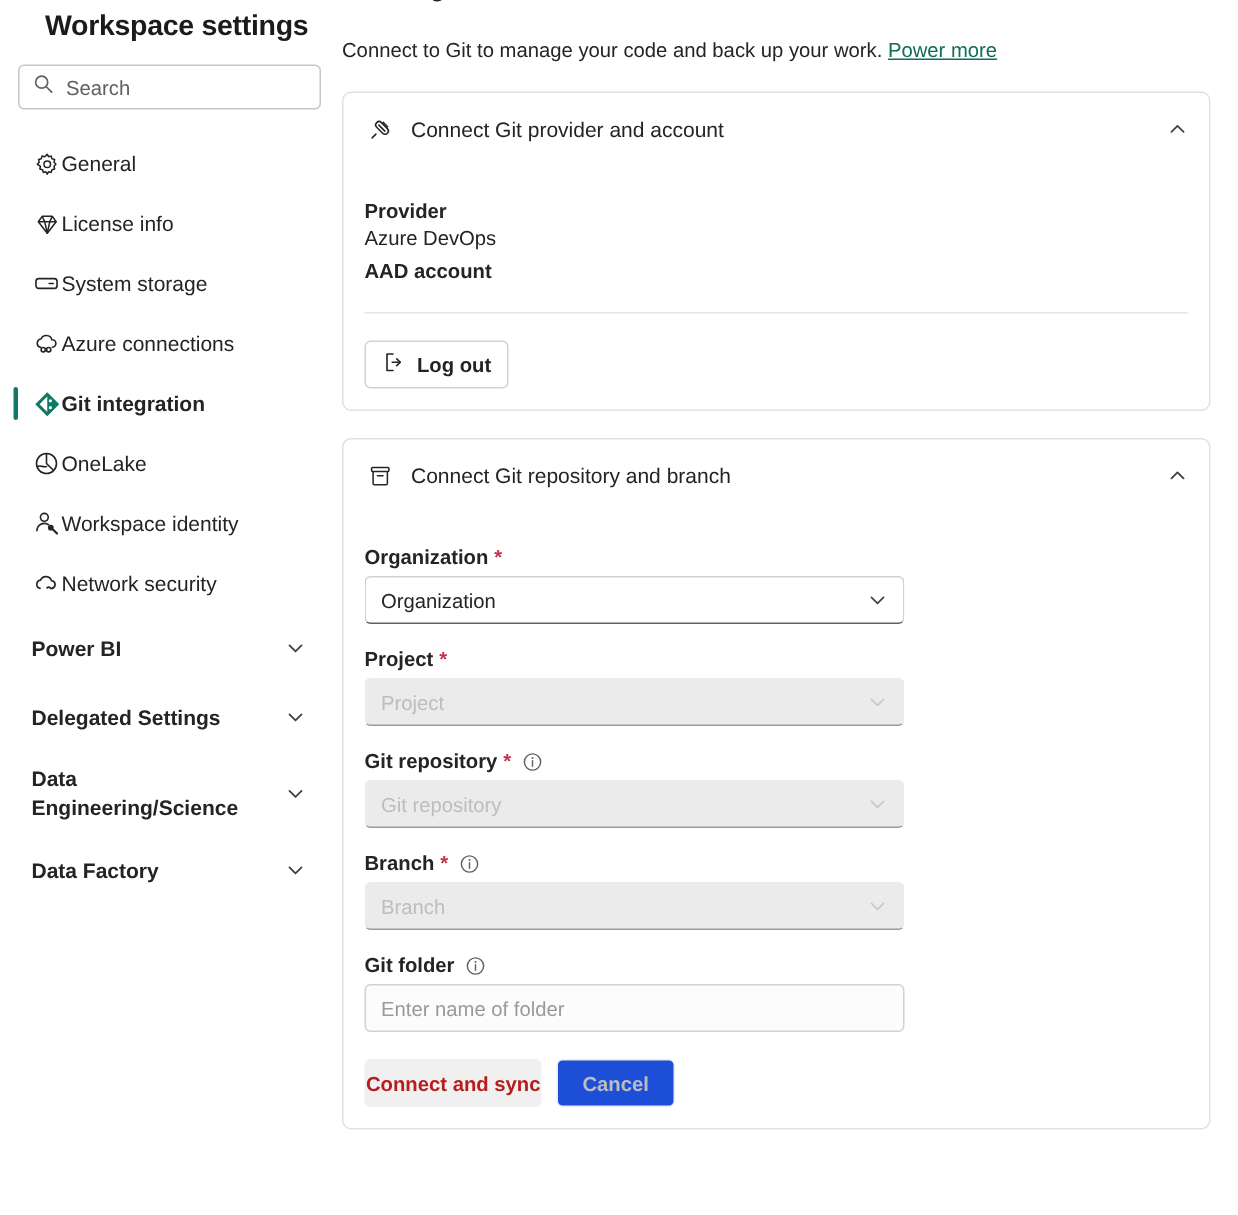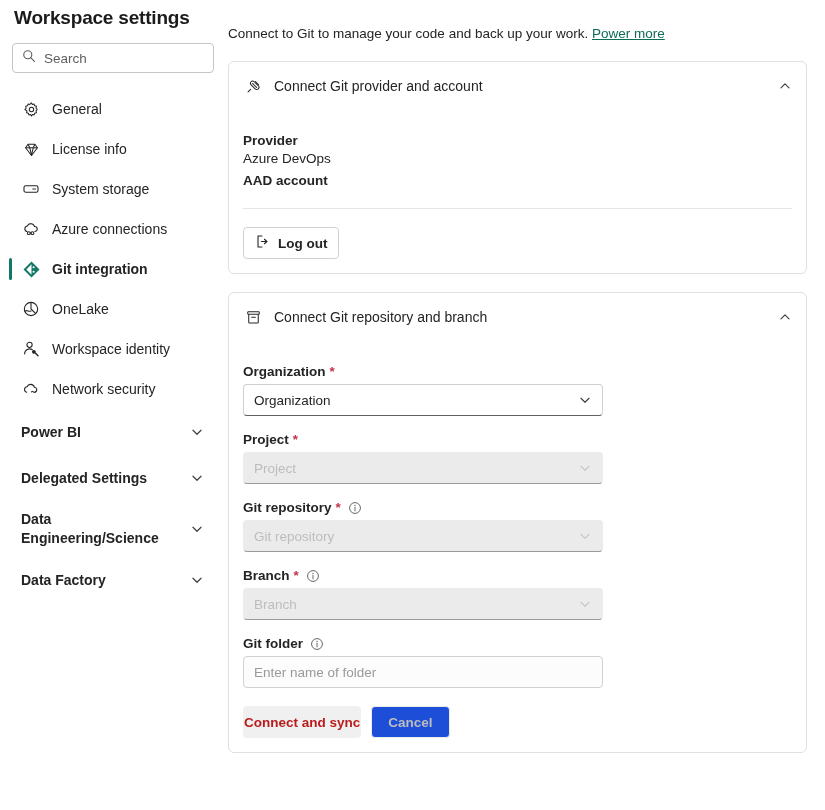--- a/index.html
+++ b/index.html
@@ -21,20 +21,21 @@
     background: #ffffff;
     position: relative;
   }
   .page-title {
     font-size: 19px;
     font-weight: bold;
     letter-spacing: -0.2px;
     color: #1b1b1b;
     padding: 5px 0 0 14px;
     line-height: 26px;
+    margin-left: 16px;
   }
   .search-wrap {
     margin: 12px 12px 0 12px;
     height: 30px;
     border: 1px solid #c6c6c6;
     border-radius: 4px;
     display: flex;
     align-items: center;
     padding: 0 9px;
     background: #fff;
@@ -61,21 +62,21 @@
     cursor: pointer;
     font-size: 14px;
     color: #242424;
   }
   .nav-item .ico {
     width: 20px; height: 20px;
     display: inline-flex; align-items: center; justify-content: center;
     flex: 0 0 20px;
     color: #242424;
   }
-  .nav-item .lbl { margin-left: 11px; line-height: 20px; }
+  .nav-item .lbl { line-height: 20px; }
   .nav-item.active { font-weight: bold; }
   .nav-item.active .accent {
     position: absolute;
     left: 9px; top: 9px;
     width: 3px; height: 22px;
     background: #117865;
     border-radius: 2px;
   }
   .nav-item.active .ico { color: #117865; }
 

